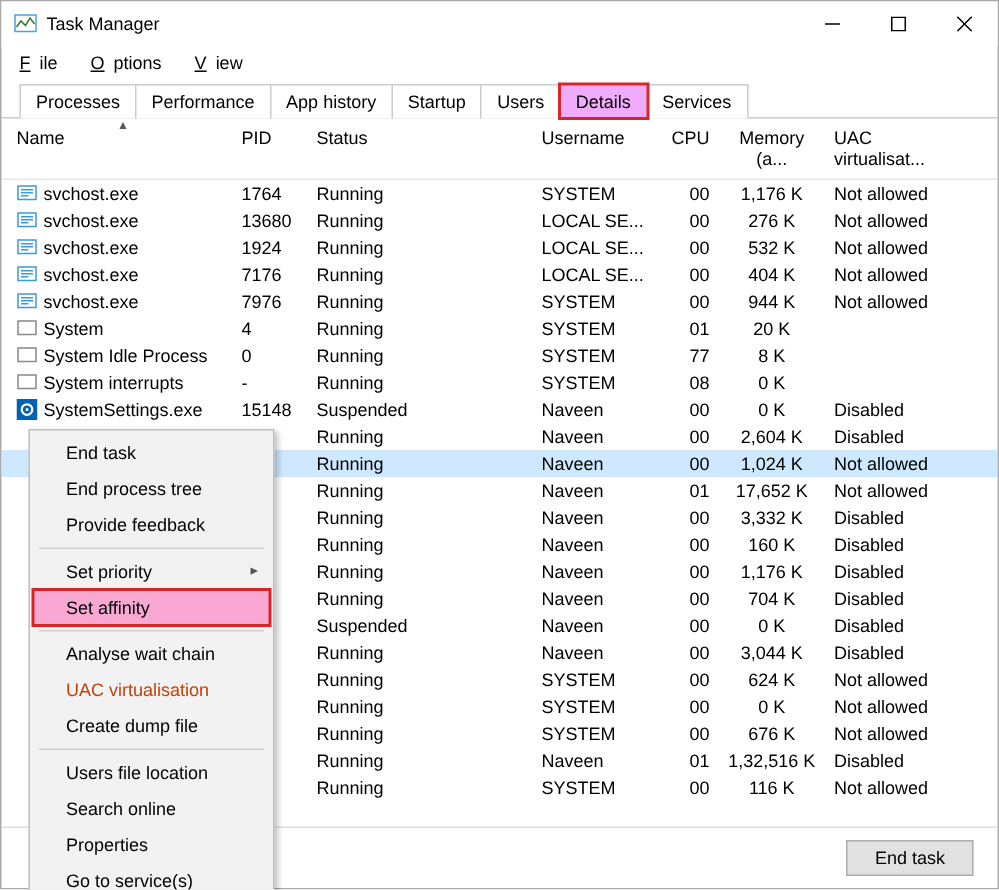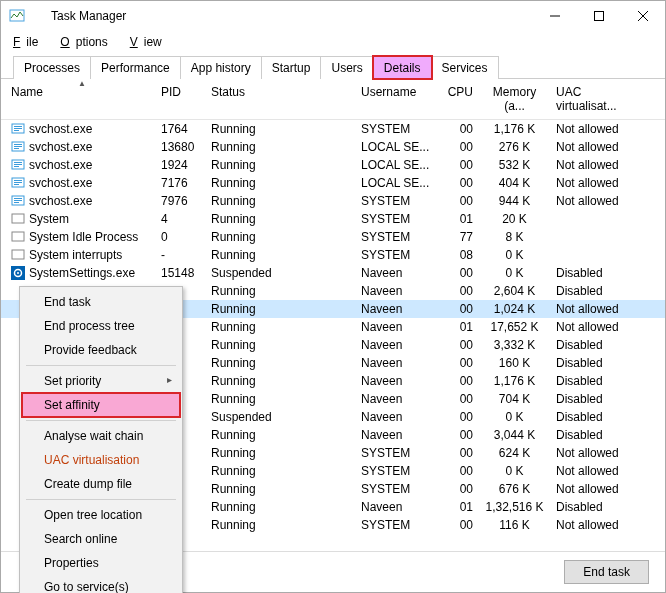--- a/index.html
+++ b/index.html
@@ -21,21 +21,20 @@
     flex-direction: column;
     background: #fff;
     position: relative;
   }
   .titlebar {
     display: flex;
     align-items: center;
     height: 30px;
     padding-left: 8px;
     background: #fff;
-    gap: 20px;
   }
   .titlebar .app-icon {
     width: 16px; height: 16px;
     margin-right: 6px;
   }
   .titlebar .title { flex: 0 0 auto; }
   .titlebar .spacer { flex: 1; }
   .win-btns { display: flex; }
   .win-btn {
     width: 44px; height: 30px;
@@ -581,19 +580,19 @@
       <div class="cm-item">End process tree</div>
       <div class="cm-item">Provide feedback</div>
       <div class="cm-sep"></div>
       <div class="cm-item has-sub">Set priority</div>
       <div class="cm-item highlight">Set affinity</div>
       <div class="cm-sep"></div>
       <div class="cm-item">Analyse wait chain</div>
       <div class="cm-item disabled">UAC virtualisation</div>
       <div class="cm-item">Create dump file</div>
       <div class="cm-sep"></div>
-      <div class="cm-item">Open tree location</div>
+      <div class="cm-item">Users file location</div>
       <div class="cm-item">Search online</div>
       <div class="cm-item">Properties</div>
       <div class="cm-item">Go to service(s)</div>
     </div>
 
 </div>
 
 </body></html>

